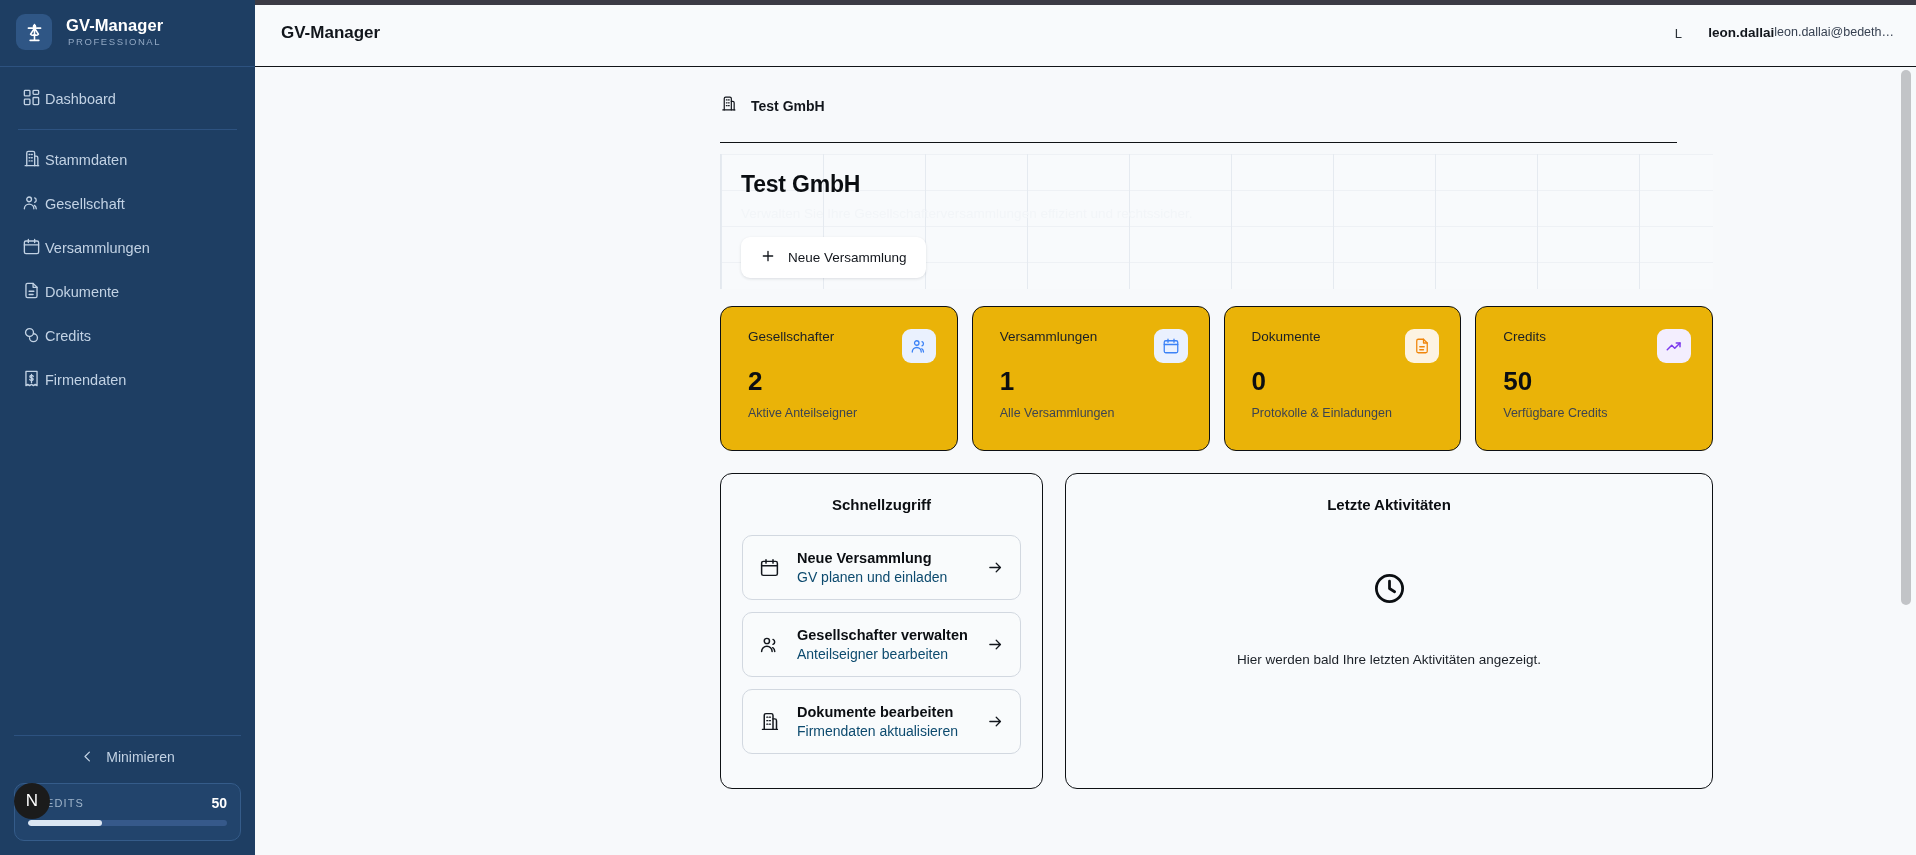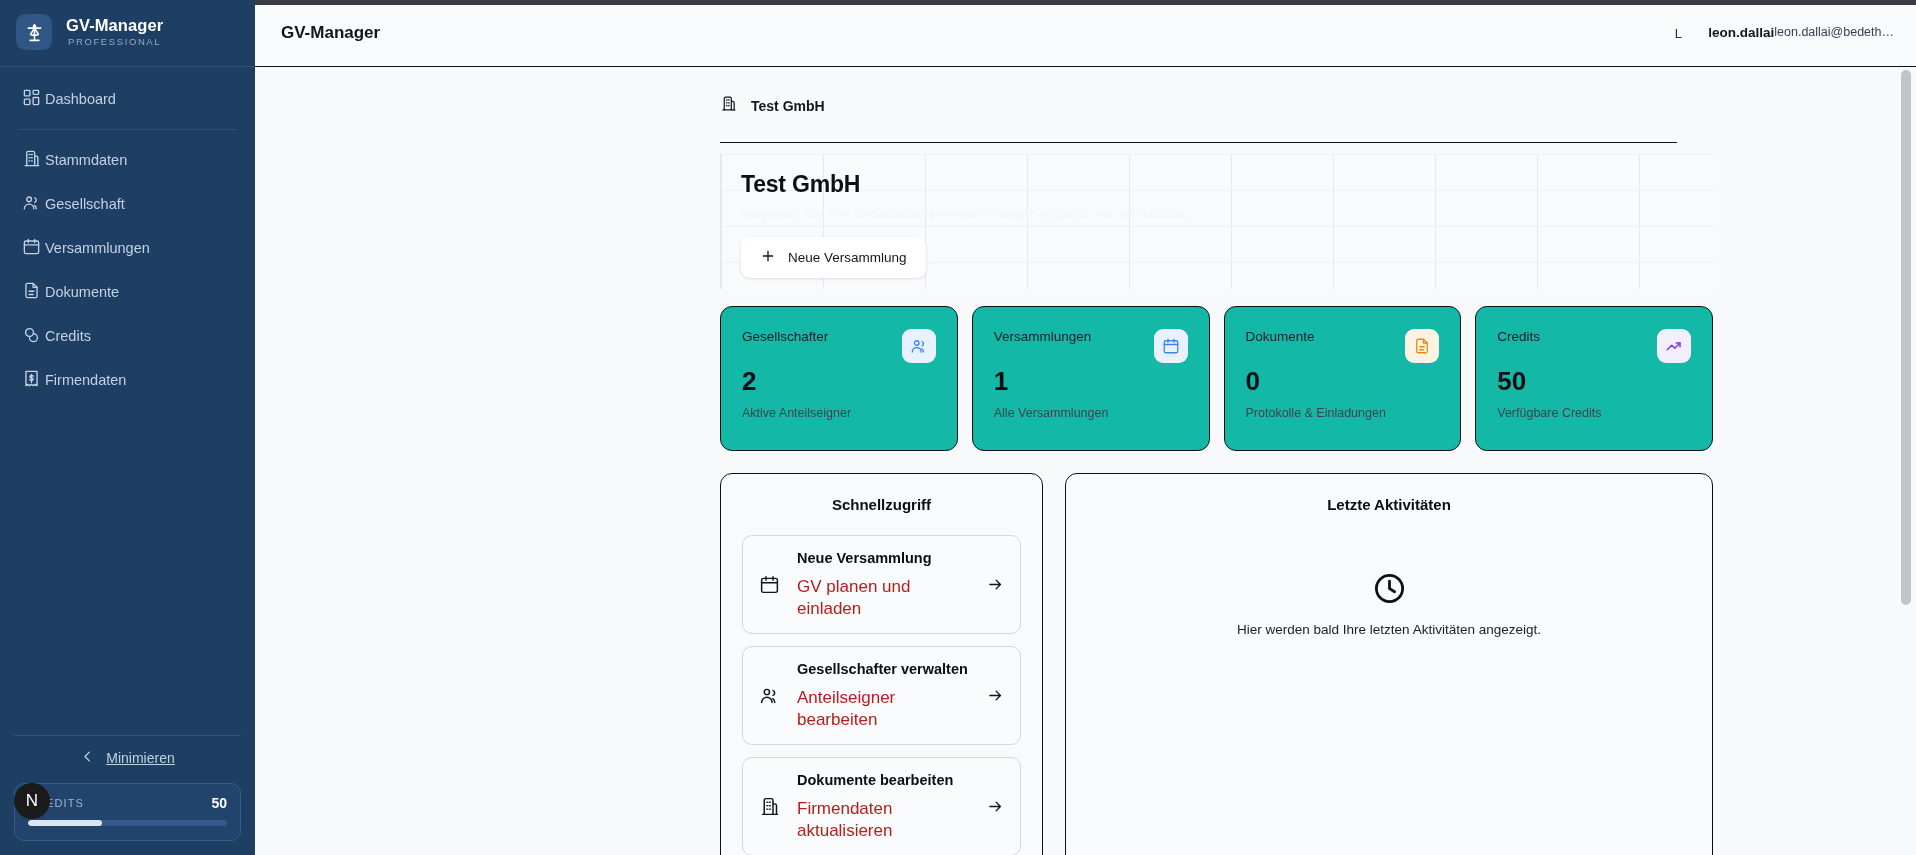--- a/index.html
+++ b/index.html
@@ -48,23 +48,23 @@
     color: #c2d2e4; font-size: 14.5px;
     cursor: pointer; height: 44px;
   }
   .nav-item svg { width: 19px; height: 19px; flex: 0 0 auto; stroke: #c2d2e4; }
   .nav-sep { height: 1px; background: #2d5280; margin: 8px 18px; }
 
   .sb-spacer { flex: 1 1 auto; }
 
   .sb-bottom { padding: 0 14px 14px 14px; position: relative; }
   .minimize {
-    display: flex; align-items: center; justify-content: center; gap: 11px;
+    display: flex; align-items: flex-start; justify-content: center; gap: 11px;
     color: #c2d2e4; font-size: 14px; padding: 13px 0 16px 0;
-    border-top: 1px solid #2d5280; cursor: pointer; text-decoration: underline;
+    border-top: 1px solid #2d5280; cursor: pointer;
   }
   .minimize svg { width: 15px; height: 15px; stroke: #c2d2e4; }
 
   .credits-box {
     border: 1px solid #355c8a; border-radius: 10px;
     padding: 11px 13px 14px 13px; background: #22446c;
   }
   .credits-row { display: flex; justify-content: space-between; align-items: center; margin-bottom: 9px; }
   .credits-label { color: #9fb4ca; font-size: 11px; letter-spacing: 1.1px; }
   .credits-val { color: #ffffff; font-size: 14px; font-weight: bold; }
@@ -123,22 +123,22 @@
     background: #ffffff; border: none; border-radius: 9px;
     padding: 11px 19px; font-size: 13.5px; color: #12161c;
     box-shadow: 0 1px 3px rgba(16,24,40,.12); cursor: pointer;
     font-family: "Liberation Sans", sans-serif;
   }
   .hbtn svg { width: 16px; height: 16px; }
 
   
   .stats { display: grid; grid-template-columns: repeat(4, 1fr); gap: 14px; margin-top: 17px; }
   .stat {
-    background: #14b8a6; border: 1px solid #0e1114; border-radius: 12px;
-    padding: 22px 21px 24px 21px; position: relative; min-height: 145px;
+    background: #eab308; border: 1px solid #0e1114; border-radius: 12px;
+    padding: 22px 21px 24px 27px; position: relative; min-height: 145px;
   }
   .stat-head { display: flex; justify-content: space-between; align-items: flex-start; }
   .stat-label { font-size: 13.5px; color: #1a1f26; }
   .stat-icon { width: 34px; height: 34px; border-radius: 9px; display: flex; align-items: center; justify-content: center; }
   .stat-icon svg { width: 18px; height: 18px; }
   .ic-blue { background: #eaf1fe; }
   .ic-orange { background: #fdf3e2; }
   .ic-purple { background: #f3eefe; }
   .stat-value { font-size: 26px; font-weight: bold; color: #0b0e12; margin-top: 4px; line-height: 1.1; }
   .stat-hint { font-size: 12.5px; color: #3d4450; margin-top: 10px; }
@@ -150,29 +150,29 @@
 
   .qa-item {
     display: flex; align-items: center; gap: 17px;
     border: 1px solid #d2d8e0; border-radius: 10px;
     padding: 13px 16px; margin-bottom: 12px; cursor: pointer; background: #f9fbfc;
   }
   .qa-ic { width: 21px; height: 21px; flex: 0 0 auto; }
   .qa-ic svg { width: 21px; height: 21px; }
   .qa-txt { flex: 1 1 auto; line-height: 1.3; }
   .qa-t { font-size: 14.5px; font-weight: bold; color: #0b0e12; }
-  .qa-s { font-size: 17px; color: #b91c1c; margin-top: 8px; }
+  .qa-s { font-size: 14px; color: #0c4a6e; margin-top: 0; }
   .qa-arrow { width: 17px; height: 17px; flex: 0 0 auto; }
 
   .activity-empty {
     display: flex; flex-direction: column; align-items: center; justify-content: center;
     padding: 36px 0 52px 0;
   }
   .activity-empty svg { width: 35px; height: 35px; }
-  .activity-empty p { font-size: 13.5px; color: #1a1f26; margin-top: 12px; }
+  .activity-empty p { font-size: 13.5px; color: #1a1f26; margin-top: 42px; }
 
   
   .vscroll {
     position: absolute; right: 5px; top: 3px; width: 10px; height: 535px;
     background: #c2c4c7; border-radius: 5px; z-index: 50; cursor: pointer;
   }
 </style>
 </head>
 <body>
 

